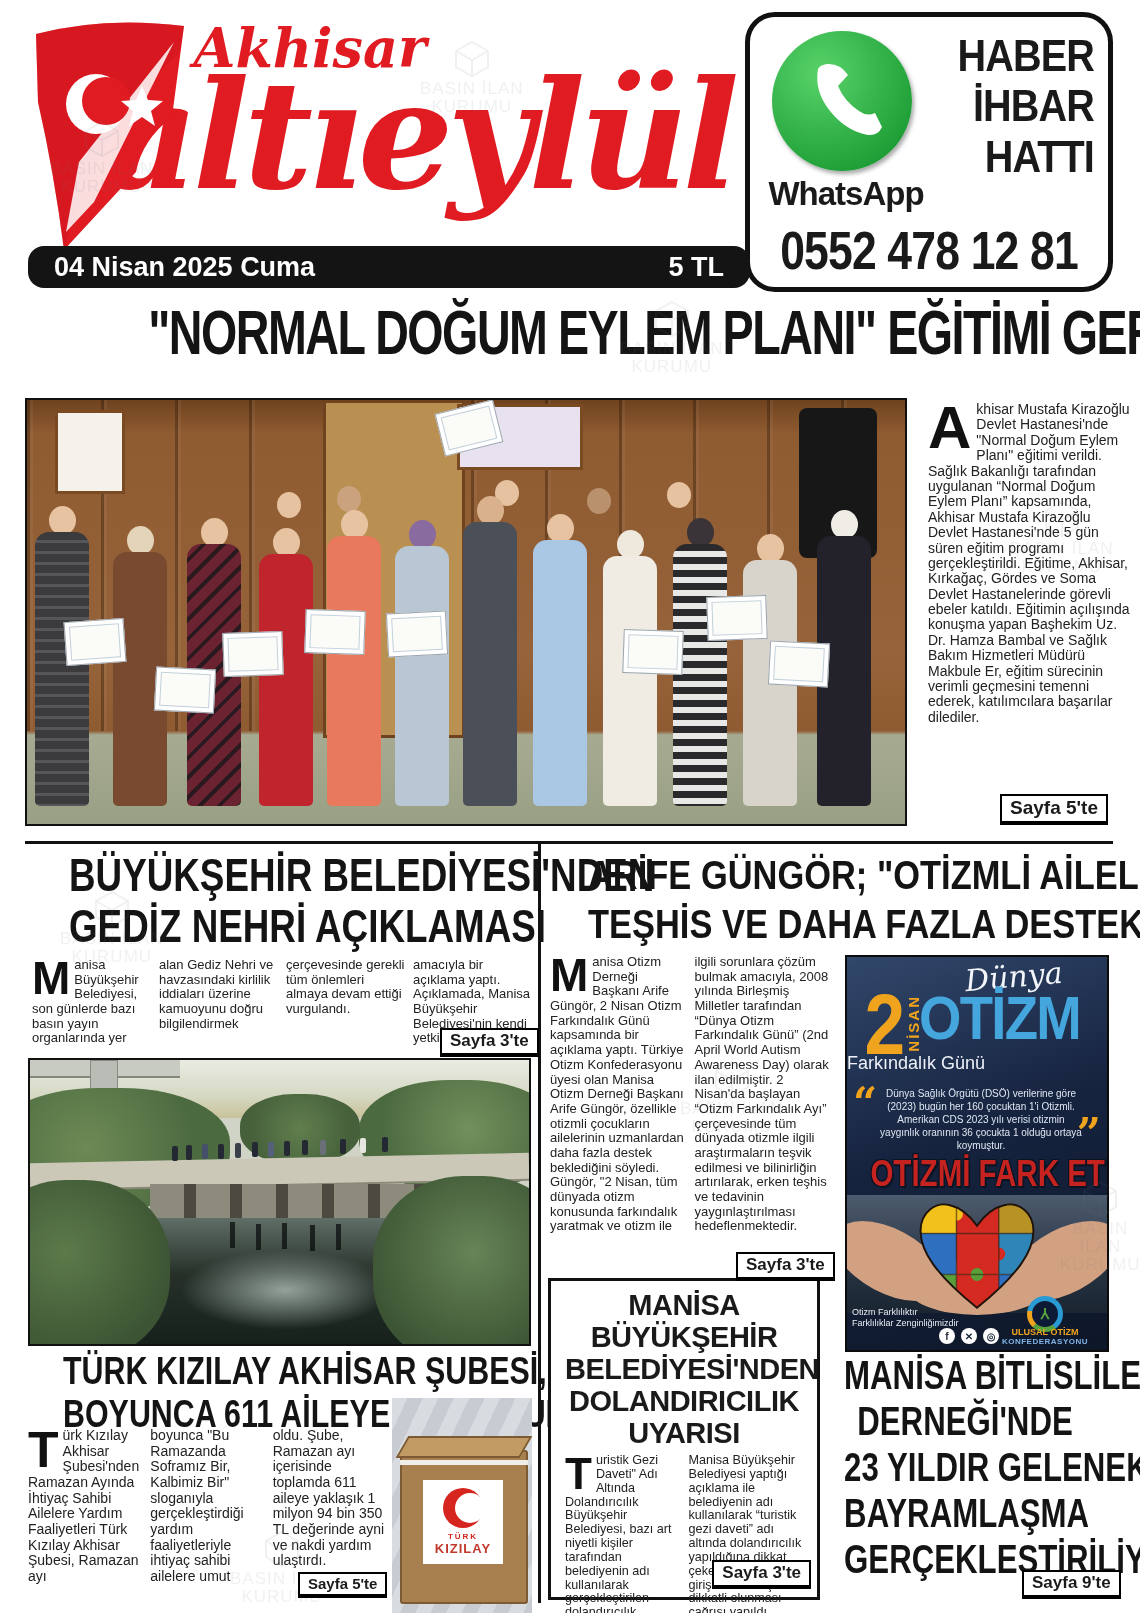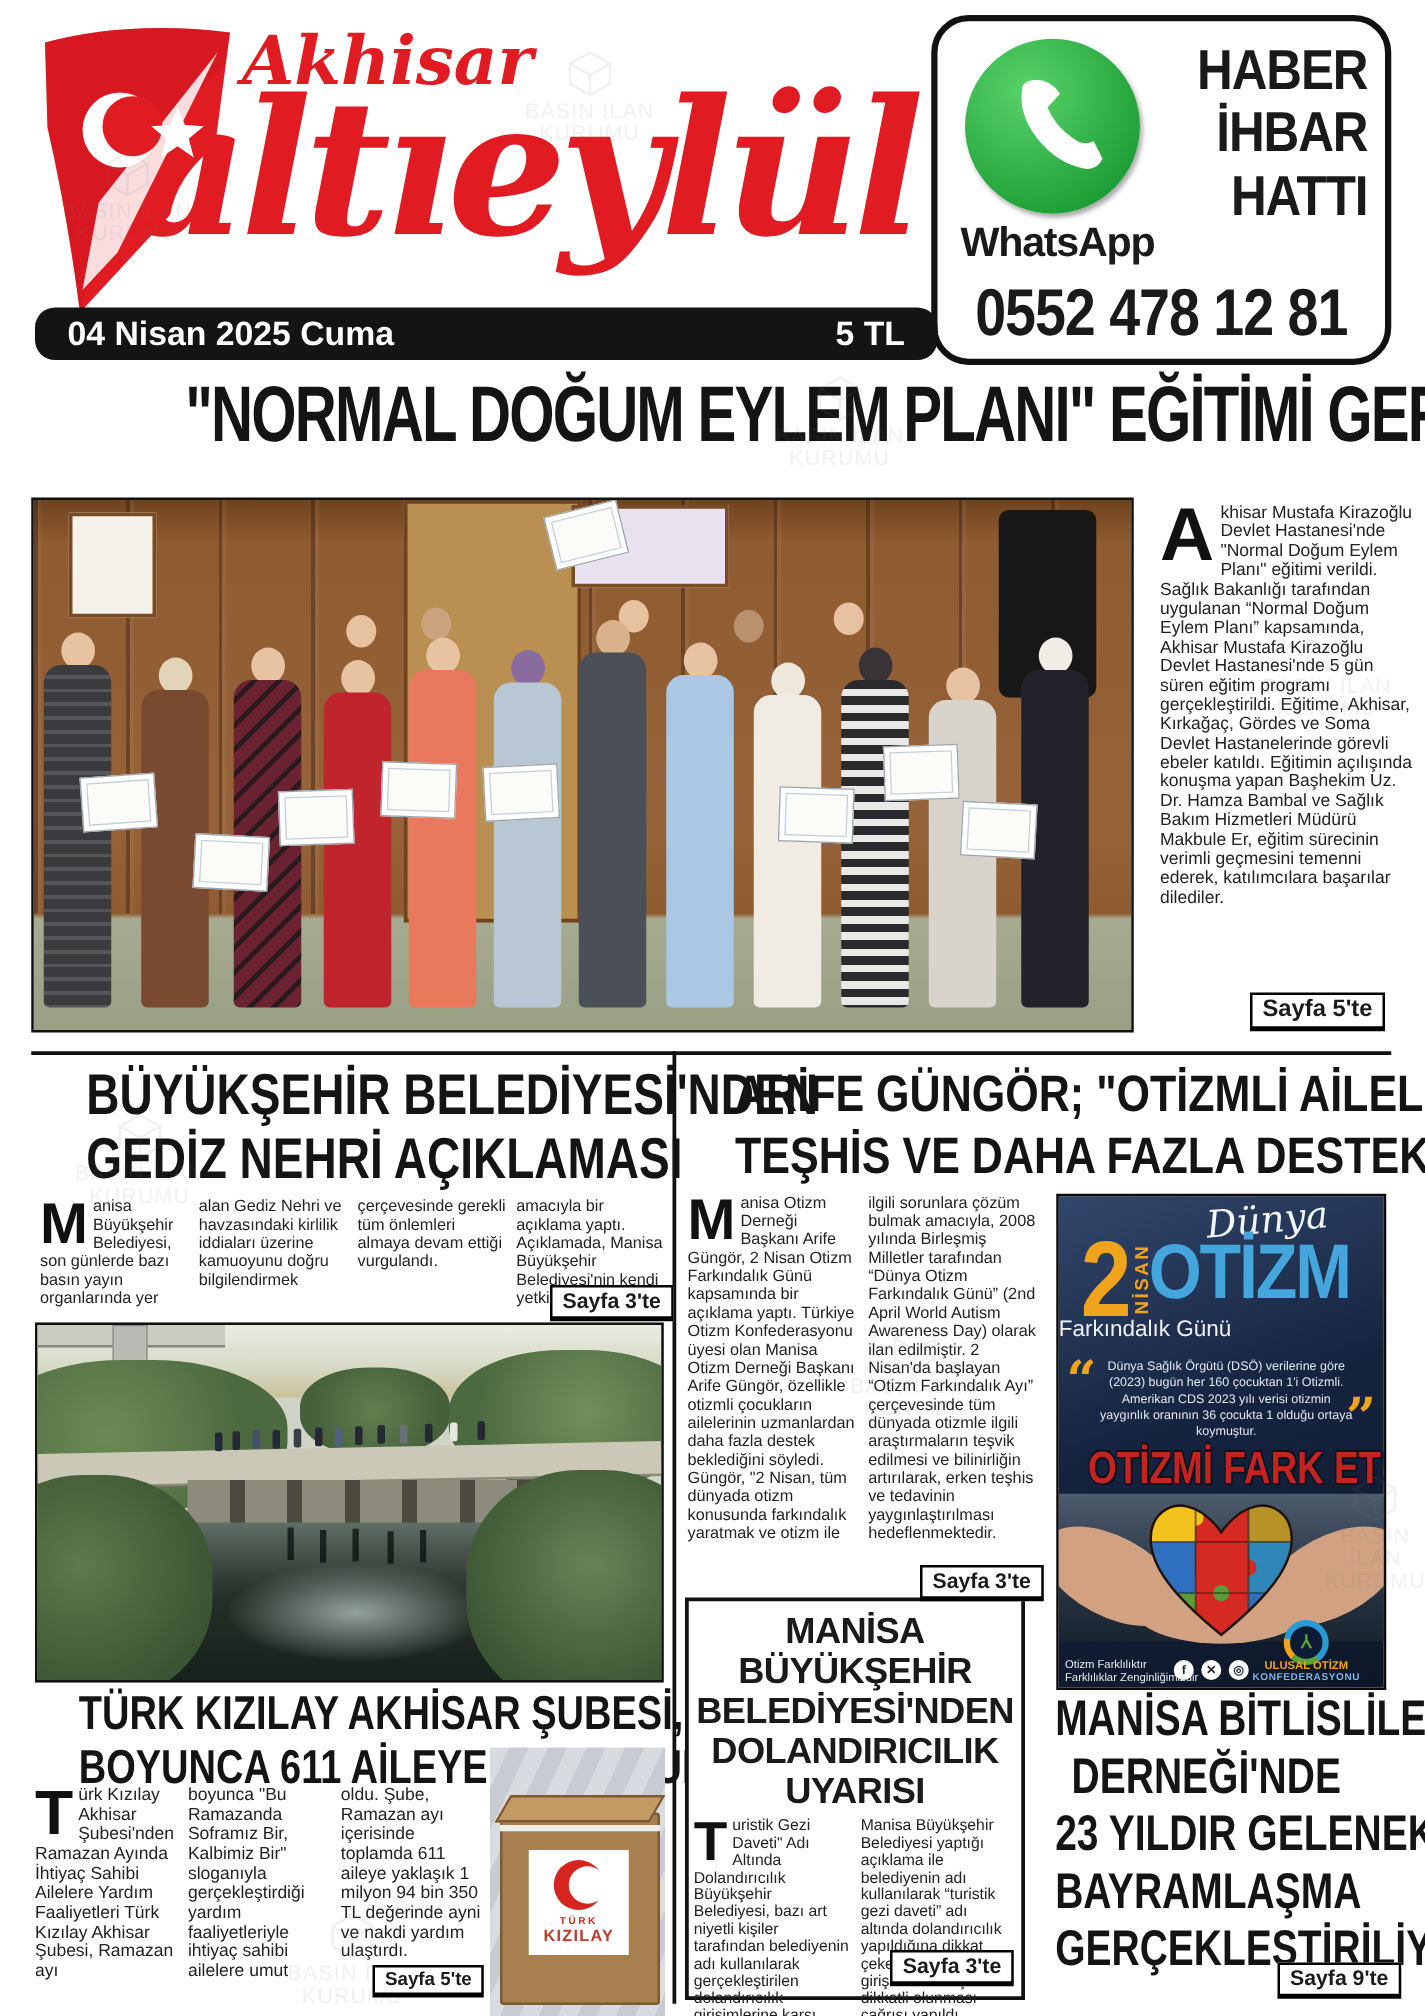--- a/index.html
+++ b/index.html
@@ -123,35 +123,35 @@
   .po-quote{position:absolute;left:32px;right:24px;top:130px;text-align:center;font-size:10px;
             line-height:1.3;color:#dfe7f2;}
   .po-slogan{position:absolute;left:0;right:0;top:196px;text-align:center;font-size:36px;font-weight:bold;
              color:#c4231f;transform:scaleX(.82);white-space:nowrap;
              text-shadow:2px 2px 0 #0a1322,-1px -1px 0 #0a1322,1px -1px 0 #0a1322,-1px 1px 0 #0a1322;}
   .po-photo{position:absolute;left:0;right:0;top:238px;height:118px;
             background:linear-gradient(#4d5b6e,#273443 60%,#1a2531);}
   .hand{position:absolute;width:120px;height:64px;background:#d2a181;border-radius:50%;}
   .po-heart{position:absolute;left:63px;top:0px;}
   .po-foot{position:absolute;left:0;right:0;bottom:0;height:38px;font-size:9px;color:#e8edf5;}
-  .po-foot-l{position:absolute;left:5px;bottom:2px;line-height:1.25;}
+  .po-foot-l{position:absolute;left:5px;bottom:21px;line-height:1.25;}
   .po-socials{position:absolute;left:92px;bottom:6px;display:flex;gap:6px;}
   .soc{width:16px;height:16px;border-radius:50%;background:#fff;color:#1d2736;font-size:10px;
        font-weight:bold;display:flex;align-items:center;justify-content:center;}
   .olg{position:absolute;right:44px;bottom:18px;width:36px;height:36px;border-radius:50%;
        background:conic-gradient(#2a9ad4 0 40%,#59a23c 40% 62%,#f0a31c 62% 78%,#2a9ad4 78% 100%);
        display:flex;align-items:center;justify-content:center;}
   .olg i{display:block;width:26px;height:26px;border-radius:50%;background:#0d1b36;
          color:#59a23c;font-style:normal;font-size:15px;text-align:center;line-height:25px;font-weight:bold;}
   .po-org{position:absolute;right:6px;bottom:3px;width:112px;text-align:center;line-height:1.1;}
   .po-org .l1{color:#f0a31c;font-weight:bold;font-size:9px;}
   .po-org .l2{color:#7fb3e8;font-weight:bold;font-size:8px;letter-spacing:.5px;}
   
   .fraudbox{position:absolute;left:548px;top:1278px;width:272px;height:322px;border:3px solid #111;
-            background:#fff;box-sizing:border-box;padding:8px 4px 6px;}
+            background:#fff;box-sizing:border-box;padding:8px 14px 6px;}
   .hl-fraud{font-size:29px;line-height:32px;text-align:center;font-weight:bold;letter-spacing:-.5px;}
   .fraud-cols{margin-top:5px;gap:9px;}
   .fraud-cols .body-txt{font-size:12.6px;line-height:1.1;}
   
   .lead-txt{position:absolute;left:928px;top:402px;width:204px;font-size:14px;line-height:1.1;}
   .lead-txt .dc-big{font-size:60px;margin-right:5px;}
   .gediz-cols{position:absolute;left:32px;top:958px;width:500px;gap:8px;}
   .otizm-cols{position:absolute;left:550px;top:955px;width:280px;gap:9px;}
   .kzl-cols{position:absolute;left:28px;top:1428px;width:358px;gap:9px;}
   .kzl-cols .body-txt{font-size:14px;line-height:1.12;}

